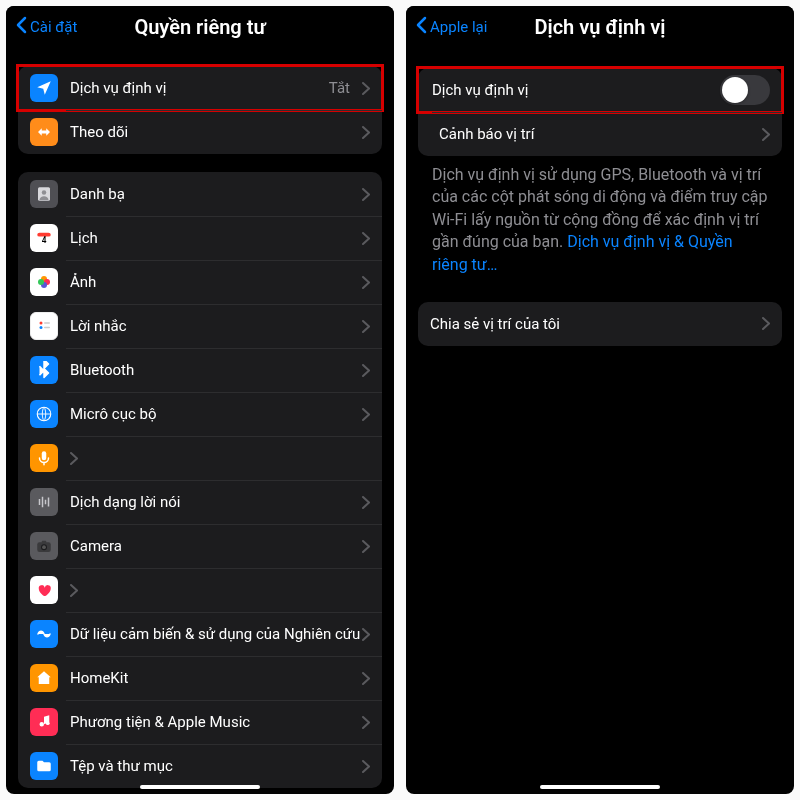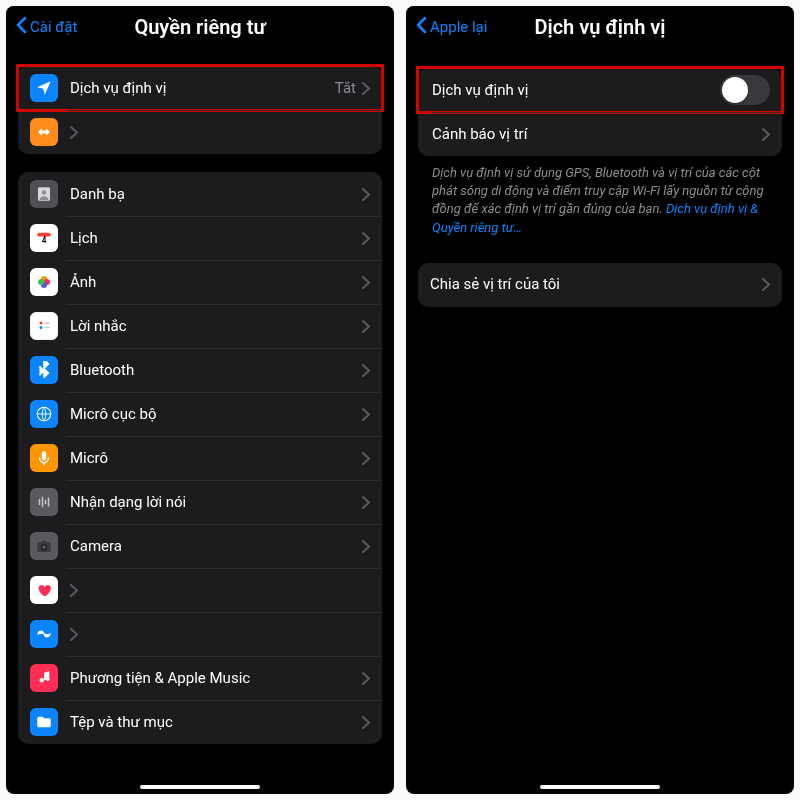--- a/index.html
+++ b/index.html
@@ -86,21 +86,21 @@
   .row .appicon svg { width: 18px; height: 18px; }
   .row .label {
     flex: 1;
     color: #fff;
     font-size: 15px;
     line-height: 1.25;
   }
   .row .value {
     color: #8e8e93;
     font-size: 15px;
-    margin-right: 6px;
+    margin-right: 12px;
   }
   .row .chevron {
     color: #5a5a5e;
     display: flex;
     align-items: center;
   }
   .row .chevron svg { width: 8px; height: 13px; }
   .highlight {
     outline: 3px solid #d60000;
     outline-offset: -1px;
@@ -117,24 +117,23 @@
   .ic-speech { background: #5a5a5e; }
   .ic-camera { background: #5a5a5e; }
   .ic-health { background: #fff; }
   .ic-research { background: #0a84ff; }
   .ic-homekit { background: #ff9500; }
   .ic-media { background: #ff2d55; }
   .ic-files { background: #0a84ff; }
 
   .footer-text {
     color: #8e8e93;
-    font-size: 13px;
+    font-size: 16px;
     line-height: 1.4;
     padding: 8px 14px 0 14px;
-    font-style: italic;
   }
   .footer-text .link { color: #0a84ff; }
   .toggle {
     width: 50px;
     height: 30px;
     background: #39393d;
     border-radius: 15px;
     position: relative;
     display: flex;
     align-items: center;
@@ -191,20 +190,21 @@
               <path d="M1 1 L7 6.5 L1 12" stroke="#5a5a5e" stroke-width="2" fill="none" stroke-linecap="round"></path>
             </svg>
         </div>
       </div>
       <div class="row">
         <div class="appicon ic-tracking">
           <svg viewBox="0 0 24 24">
               <path fill="#fff" d="M4 12 L9 7 L9 10 L15 10 L15 7 L20 12 L15 17 L15 14 L9 14 L9 17 Z"></path>
             </svg>
         </div>
+        <div class="label">Theo dõi</div>
         <div class="chevron">
           <svg viewBox="0 0 8 13">
               <path d="M1 1 L7 6.5 L1 12" stroke="#5a5a5e" stroke-width="2" fill="none" stroke-linecap="round"></path>
             </svg>
         </div>
       </div>
     </div>
 
     <div class="group" id="left-group2">
         <div class="row">
@@ -297,37 +297,36 @@
             </svg>
           </div>
         </div>
         <div class="row">
           <div class="appicon ic-mic">
             <svg viewBox="0 0 24 24">
               <rect x="9" y="3" width="6" height="12" rx="3" fill="#fff"></rect>
               <path d="M6 12a6 6 0 0012 0M12 18v3" stroke="#fff" stroke-width="2" fill="none" stroke-linecap="round"></path>
             </svg>
           </div>
-          <div class="label">Micrô</div>
           <div class="chevron">
             <svg viewBox="0 0 8 13">
               <path d="M1 1 L7 6.5 L1 12" stroke="#5a5a5e" stroke-width="2" fill="none" stroke-linecap="round"></path>
             </svg>
           </div>
         </div>
         <div class="row">
           <div class="appicon ic-speech">
             <svg viewBox="0 0 24 24">
               <rect x="5" y="8" width="2" height="8" fill="#c7c7cc"></rect>
               <rect x="9" y="5" width="2" height="14" fill="#c7c7cc"></rect>
               <rect x="13" y="9" width="2" height="6" fill="#c7c7cc"></rect>
               <rect x="17" y="6" width="2" height="12" fill="#c7c7cc"></rect>
             </svg>
           </div>
-          <div class="label">Nhận dạng lời nói</div>
+          <div class="label">Dịch dạng lời nói</div>
           <div class="chevron">
             <svg viewBox="0 0 8 13">
               <path d="M1 1 L7 6.5 L1 12" stroke="#5a5a5e" stroke-width="2" fill="none" stroke-linecap="round"></path>
             </svg>
           </div>
         </div>
         <div class="row">
           <div class="appicon ic-camera">
             <svg viewBox="0 0 24 24">
               <rect x="3" y="7" width="18" height="13" rx="3" fill="#3a3a3c"></rect>
@@ -354,20 +353,34 @@
               <path d="M1 1 L7 6.5 L1 12" stroke="#5a5a5e" stroke-width="2" fill="none" stroke-linecap="round"></path>
             </svg>
           </div>
         </div>
         <div class="row">
           <div class="appicon ic-research">
             <svg viewBox="0 0 24 24">
               <path fill="#fff" d="M4 12c2-5 6-5 8 0s6 5 8 0" stroke="#fff" stroke-width="2" stroke-linecap="round"></path>
             </svg>
           </div>
+          <div class="label">Dữ liệu cảm biến &amp; sử dụng của Nghiên cứu</div>
+          <div class="chevron">
+            <svg viewBox="0 0 8 13">
+              <path d="M1 1 L7 6.5 L1 12" stroke="#5a5a5e" stroke-width="2" fill="none" stroke-linecap="round"></path>
+            </svg>
+          </div>
+        </div>
+        <div class="row">
+          <div class="appicon ic-homekit">
+            <svg viewBox="0 0 24 24">
+              <path fill="#fff" d="M12 3l9 8h-2v9H5v-9H3l9-8z"></path>
+            </svg>
+          </div>
+          <div class="label">HomeKit</div>
           <div class="chevron">
             <svg viewBox="0 0 8 13">
               <path d="M1 1 L7 6.5 L1 12" stroke="#5a5a5e" stroke-width="2" fill="none" stroke-linecap="round"></path>
             </svg>
           </div>
         </div>
         <div class="row">
           <div class="appicon ic-media">
             <svg viewBox="0 0 24 24">
               <path fill="#fff" d="M9 18a3 3 0 100-6 3 3 0 000 6zM12 15V5l7-2v9"></path>
@@ -413,21 +426,21 @@
   </div>
 
   <div class="content">
     <div class="group tight">
       <div class="row noicon highlight" style="padding-left:14px;">
         <div class="label">Dịch vụ định vị</div>
         <div class="toggle">
           <div class="knob"></div>
         </div>
       </div>
-      <div class="row noicon" style="padding-left:14px;">
+      <div class="row noicon" style="padding-left:21px;">
         <div class="label">Cảnh báo vị trí</div>
         <div class="chevron">
           <svg viewBox="0 0 8 13">
               <path d="M1 1 L7 6.5 L1 12" stroke="#5a5a5e" stroke-width="2" fill="none" stroke-linecap="round"></path>
             </svg>
         </div>
       </div>
     </div>
 
     <div class="footer-text">

